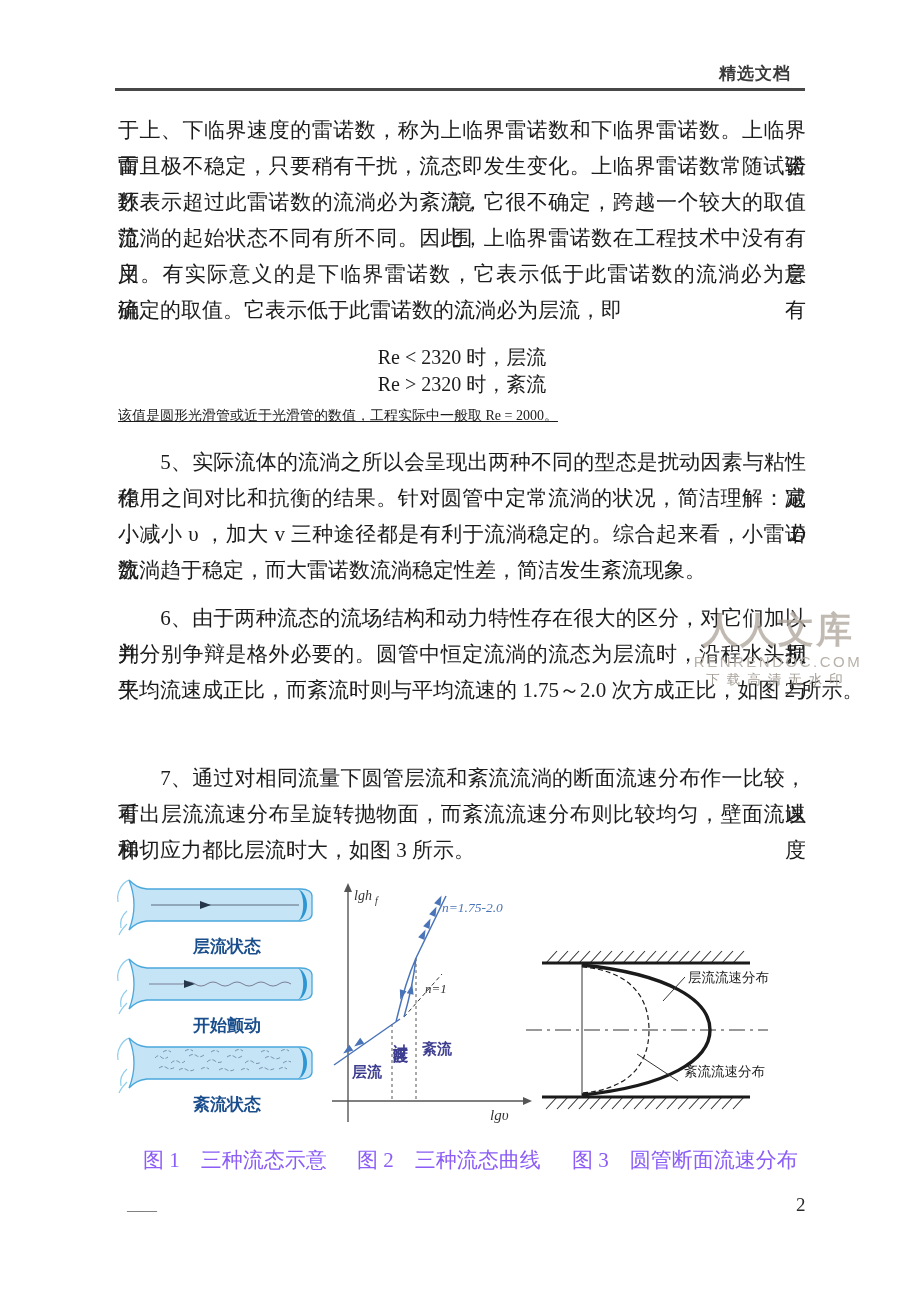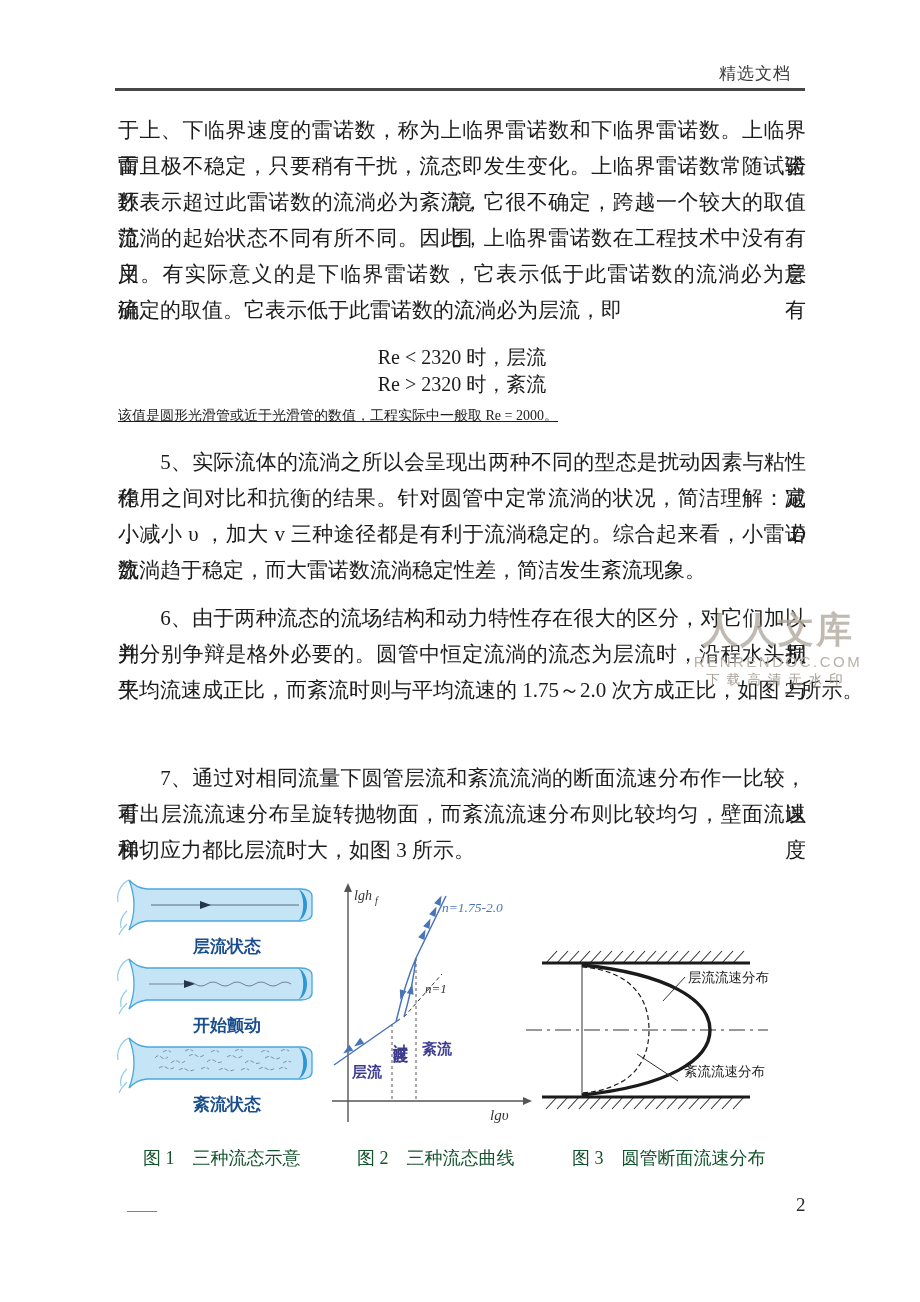--- a/index.html
+++ b/index.html
@@ -1,35 +1,35 @@
 <!DOCTYPE html>
 <html><head>
 <meta charset="utf-8">
 <style>
   html,body{margin:0;padding:0;background:#e9e9e9;}
   #page{position:relative;width:920px;height:1302px;background:#ffffff;margin:0 auto;
         font-family:"Liberation Serif","DejaVu Serif",serif;color:#1c1c1c;overflow:hidden;}
   
   .hdr-label{position:absolute;top:62px;left:115px;width:676px;text-align:right;
-             font-size:17px;color:#3a3a3a;letter-spacing:1px;}
+             font-size:17px;color:#3a3a3a;letter-spacing:1px;font-weight:bold;}
   .hdr-rule{position:absolute;top:88px;left:115px;width:690px;height:2.5px;background:#474747;}
   
   .text-block{position:absolute;top:112px;left:118px;width:688px;font-size:21px;}
   .tline{line-height:36px;height:36px;white-space:nowrap;}
   .tline.just{text-align:justify;text-align-last:justify;white-space:normal;}
   .formula{margin-top:16px;text-align:center;font-size:20px;}
   .formula .fline{line-height:27px;height:27px;}
   .noteline{line-height:36px;height:36px;font-size:14px;text-decoration:underline;}
   .mt10{margin-top:10px;} .mt12{margin-top:12px;font-family:Liberation Serif, serif;} .mt52{margin-top:52px;}
   
   .fig-area{position:absolute;top:874px;left:115px;width:700px;height:270px;}
   .fig1{position:absolute;left:0;top:0;}
   .fig2{position:absolute;left:215px;top:0;}
   .fig3{position:absolute;left:405px;top:56px;}
-  .caption{position:absolute;top:1146px;font-size:18px;color:#14532d;white-space:nowrap;}
+  .caption{position:absolute;top:1146px;font-size:21px;color:#8b5cf6;white-space:nowrap;}
   .cap1{left:143px;} .cap2{left:357px;} .cap3{left:572px;}
   
   .pipe-label{font-family:"Liberation Sans","DejaVu Sans",sans-serif;font-size:17px;font-weight:bold;fill:#1a4e8c;}
   .axis-lab{font-style:italic;font-size:14px;fill:#333;}
   .axis-sub{font-style:italic;font-size:10px;fill:#333;}
   .xlab{font-style:italic;font-size:15px;fill:#333;}
   .nlab-turb{font-style:italic;font-size:13.5px;fill:#4a74b8;}
   .nlab-lam{font-style:italic;font-size:13px;fill:#333;}
   .region{font-size:15px;fill:#3d3d8f;font-weight:bold;font-family:"Liberation Sans",sans-serif;}
   .region-v{writing-mode:vertical-rl;letter-spacing:2px;}

